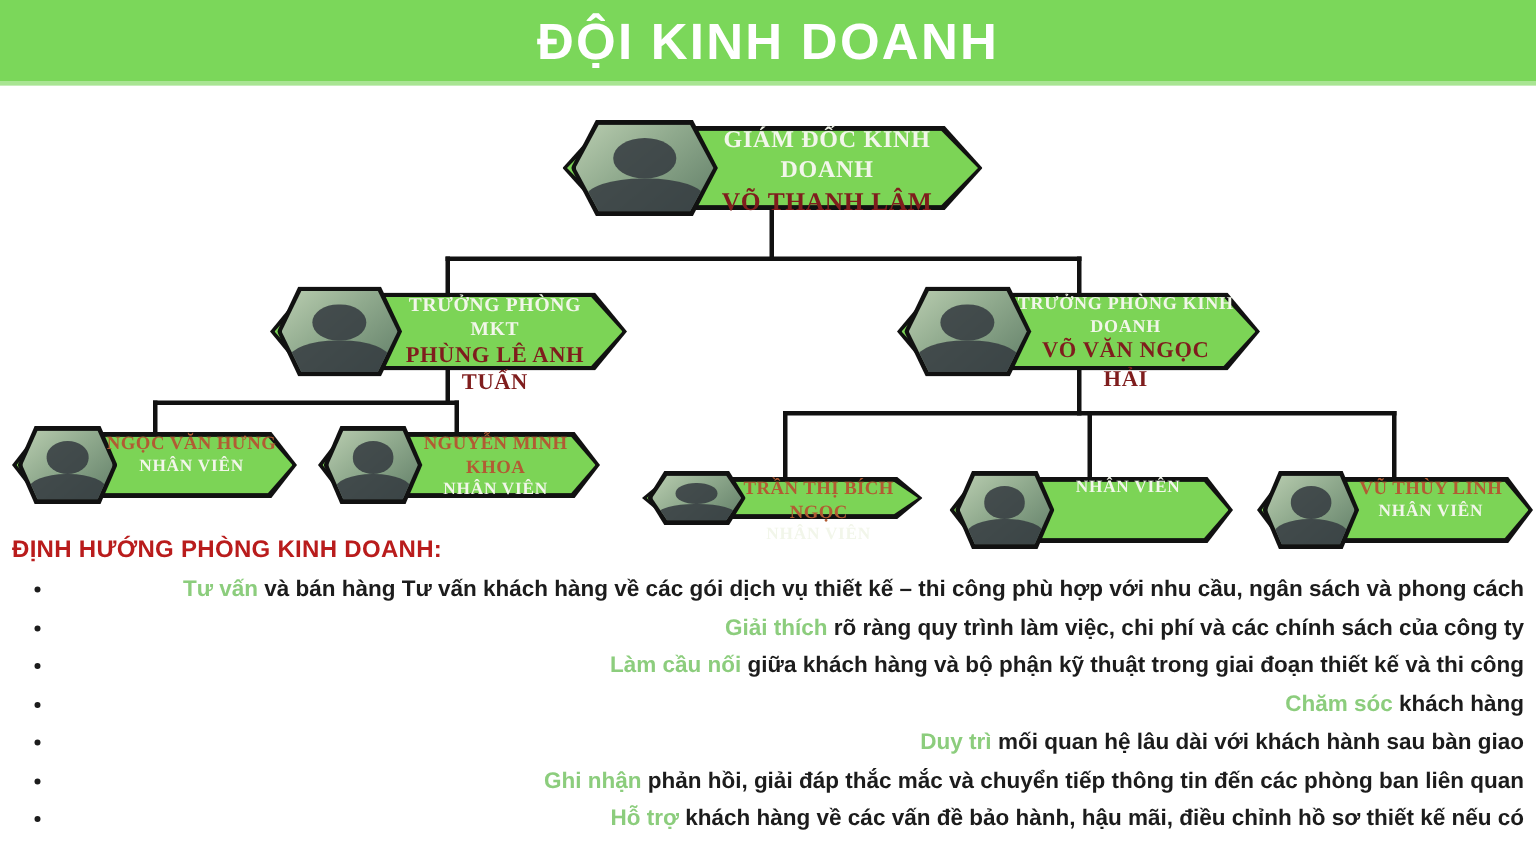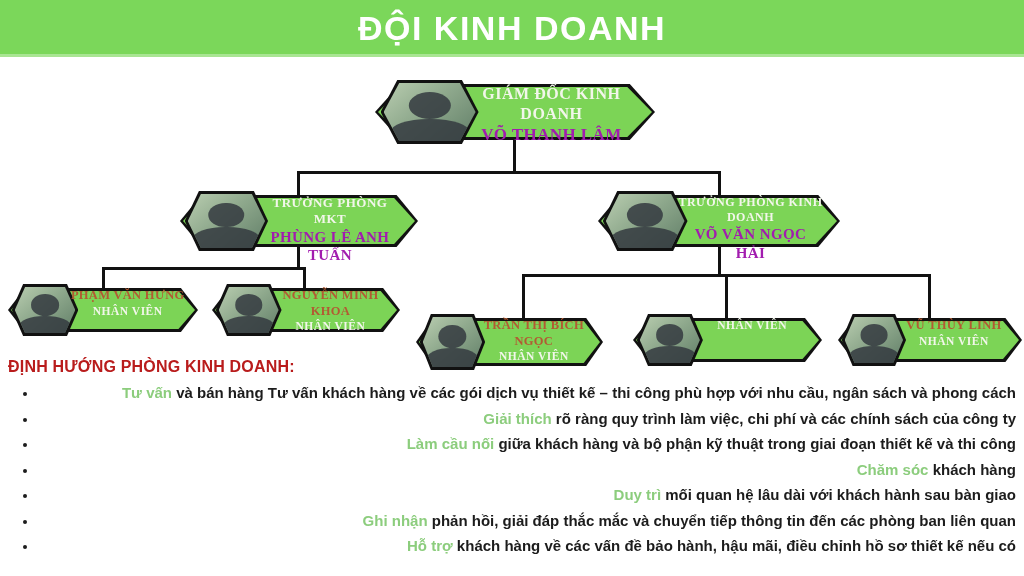--- a/index.html
+++ b/index.html
@@ -32,21 +32,21 @@
   .photo-img::before{ 
     content:"";position:absolute;left:50%;top:16%;width:46%;height:46%;
     transform:translateX(-50%);border-radius:50%;background:rgba(52,58,63,.85);}
   .photo-img::after{ 
     content:"";position:absolute;left:50%;bottom:-8%;width:86%;height:46%;
     transform:translateX(-50%);border-radius:48% 48% 0 0;background:rgba(52,58,63,.85);}
   .txt{position:absolute;left:33%;right:7%;top:0;bottom:0;
     display:flex;flex-direction:column;align-items:center;justify-content:flex-start;
     text-align:center;line-height:1.25;font-family:"Liberation Serif",serif;}
   .role{color:#f2f6ea;font-weight:600;letter-spacing:.5px;}
-  .name{color:#a21caf;font-weight:800;letter-spacing:.4px;}
+  .name{color:#7f1d1d;font-weight:800;letter-spacing:.4px;}
   .ename{color:#b25b33;font-weight:800;letter-spacing:.3px;}
   .n-root .role{font-size:16px;} .n-root .name{font-size:17px;}
   .n-mgr .role{font-size:13px;}  .n-mgr .name{font-size:15px;}
   .n-mgr2 .role{font-size:12px;} .n-mgr2 .name{font-size:15px;}
   .n-emp .ename{font-size:12.5px;} .n-emp .role{font-size:11.5px;}
   
   .vline,.hline{position:absolute;background:#111;}
   .vline{width:3px;} .hline{height:3px;}
   
   .orient{position:absolute;left:8px;top:358px;width:1008px;color:#1c1c1c;}
@@ -115,38 +115,38 @@
     </div>
   </div>
 
   <div class="node n-emp" style="left:8px;top:288px;width:190px;height:44px;">
     <div class="hex-b"></div>
     <div class="hex-f"></div>
     <div class="photo">
         <div class="photo-img"></div>
       </div>
     <div class="txt">
-      <div class="ename">PHẠM VĂN HƯNG</div>
+      <div class="ename">NGỌC VĂN HƯNG</div>
       <div class="role">NHÂN VIÊN</div>
     </div>
   </div>
 
   <div class="node n-emp" style="left:212px;top:288px;width:188px;height:44px;">
     <div class="hex-b"></div>
     <div class="hex-f"></div>
     <div class="photo">
         <div class="photo-img"></div>
       </div>
     <div class="txt">
       <div class="ename">NGUYỄN MINH KHOA</div>
       <div class="role">NHÂN VIÊN</div>
     </div>
   </div>
 
-  <div class="node n-emp" style="left:416px;top:318px;width:187px;height:48px;">
+  <div class="node n-emp" style="left:428px;top:318px;width:187px;height:28px;">
     <div class="hex-b"></div>
     <div class="hex-f"></div>
     <div class="photo">
         <div class="photo-img"></div>
       </div>
     <div class="txt">
       <div class="ename">TRẦN THỊ BÍCH NGỌC</div>
       <div class="role">NHÂN VIÊN</div>
     </div>
   </div>

